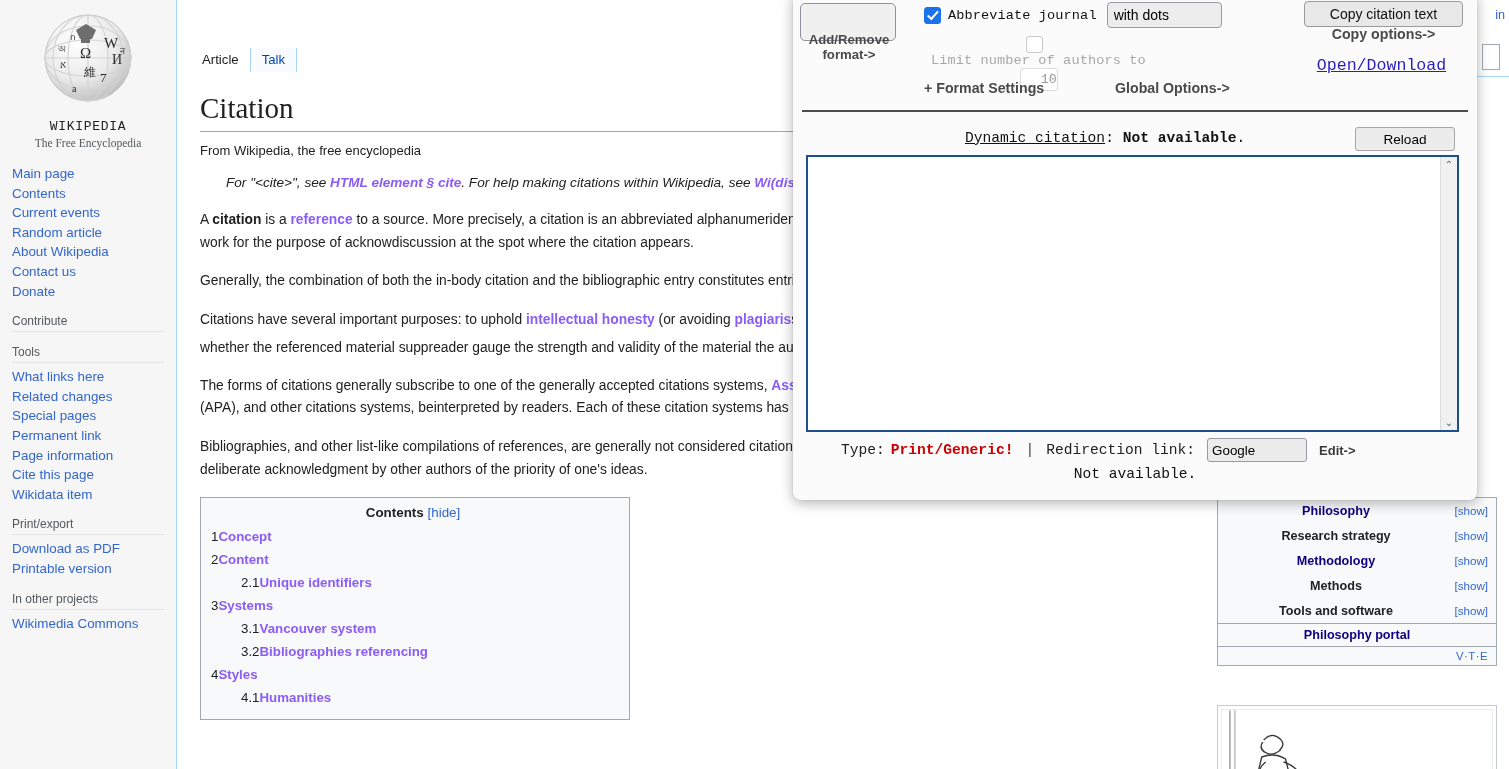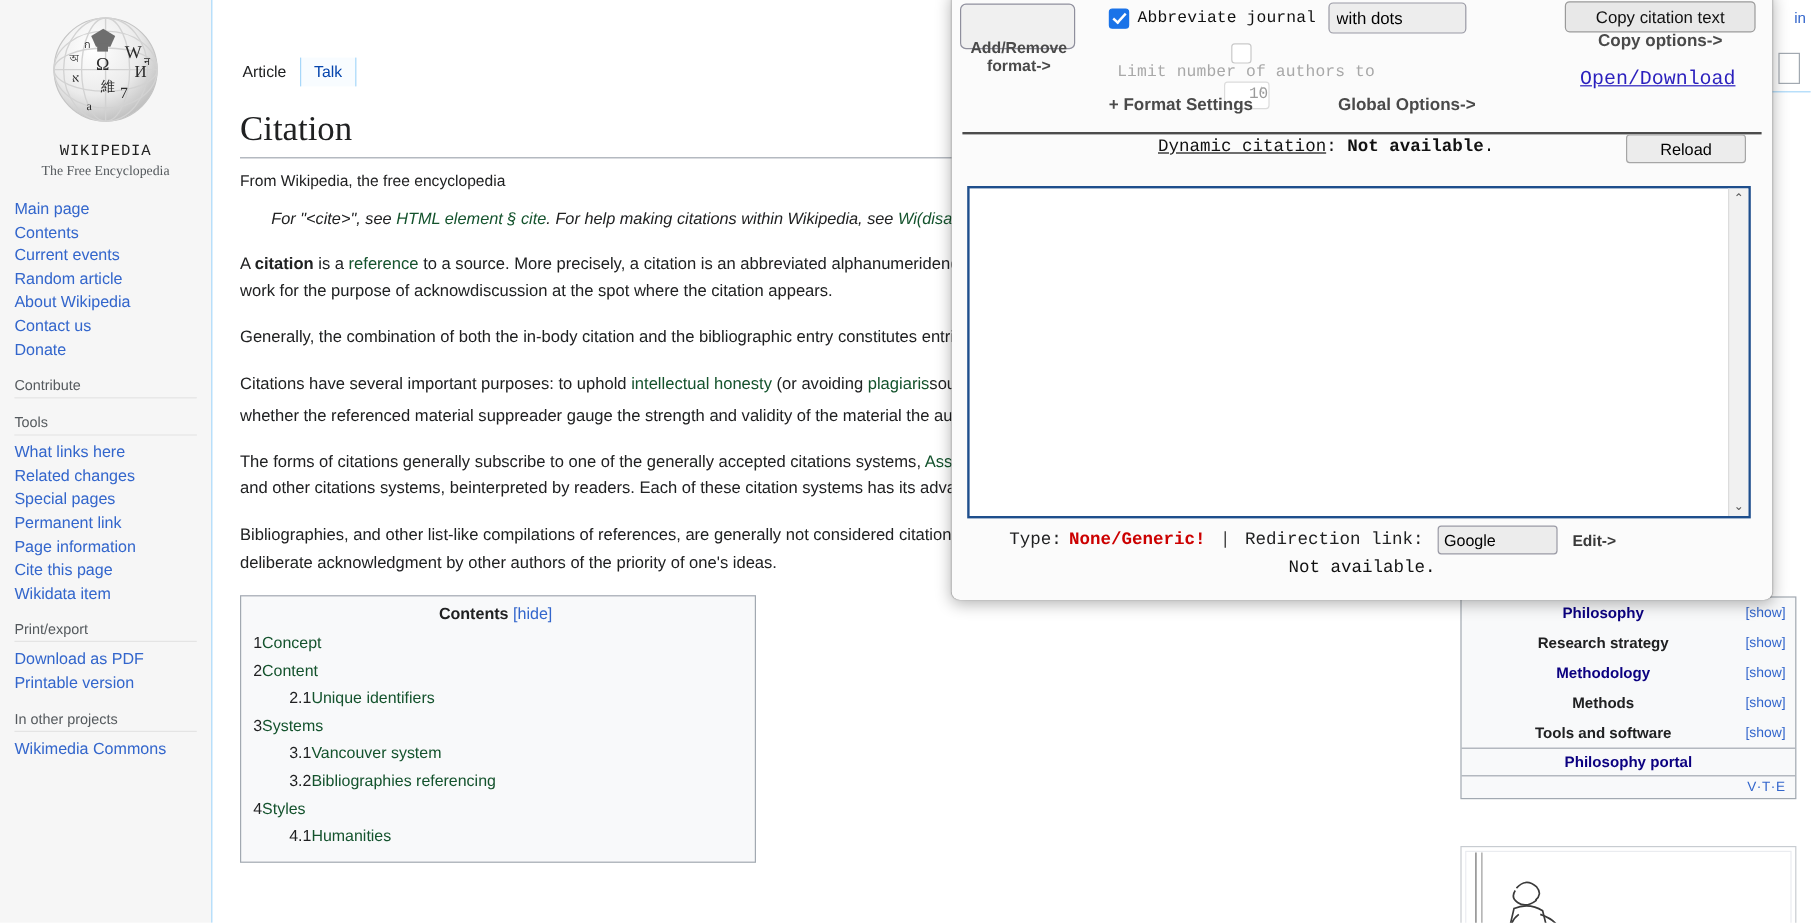--- a/index.html
+++ b/index.html
@@ -71,21 +71,21 @@
     border-bottom: 1px solid #a2a9b1; line-height: 1.25;
   }
   .tagline { font-size: 13px; color: #202122; margin: 11px 0 0 0; }
   .hatnote {
     font-style: italic; font-size: 13.6px; margin: 14px 0 0 26px;
     line-height: 21px; max-width: 760px;
   }
   .para {
     font-size: 13.8px; line-height: 22.6px; margin: 16px 0 0 0; max-width: 960px;
   }
-  a.wl { color: #14532d; text-decoration: none; cursor: pointer; }
+  a.wl { color: #8b5cf6; text-decoration: none; cursor: pointer; font-weight: bold; }
   sup.ref { font-size: 9.5px; vertical-align: super; }
 
   .toc {
     margin-top: 16px; border: 1px solid #a2a9b1; background: #f8f9fa;
     display: inline-block; padding: 7px 14px 10px 10px; min-width: 430px;
     font-size: 13.3px;
   }
   .toc-title { text-align: center; font-weight: bold; margin-bottom: 5px; font-size: 13.4px;}
   .toc-title .hide { font-weight: normal; color: #3366cc; cursor: pointer; }
   .toc-l1 { line-height: 23px; }
@@ -212,21 +212,21 @@
   .open-dl {
     position: absolute; right: 14px; top: 64px; width: 163px; text-align: center;
     font-family: "Liberation Mono", monospace; font-size: 16.6px;
     color: #2a1fbd; text-decoration: underline; cursor: pointer;
   }
   .hr-sep {
     position: absolute; left: 9px; top: 118px; width: 666px; height: 2px; background: #4c4c4c;
   }
 
   .dyn-row {
-    position: absolute; left: 0; top: 120px; width: 684px; height: 28px;
+    position: absolute; left: 0; top: 135px; width: 684px; height: 28px;
   }
   .dyn-text {
     position: absolute; left: 172px; top: 3px;
     font-family: "Liberation Mono", monospace; font-size: 14.6px; color: #111;
   }
   .dyn-text u { text-decoration: underline; }
   .dyn-text b { font-weight: bold; }
   .reload-btn {
     position: absolute; right: 22px; top: 0px; width: 100px; height: 24px;
     background: #ececec; border: 1px solid #a6a6a6; border-radius: 3px;
@@ -484,21 +484,21 @@
     <div class="cit-area">
       <div class="cit-scroll">
         <span>⌃</span>
         <span>⌄</span>
       </div>
     </div>
 
     <div class="type-row">
       <div class="type-inner">
         <span>Type:</span>
-        <span class="type-red">None/Generic!</span>
+        <span class="type-red">Print/Generic!</span>
         <span class="pipe">|</span>
         <span>Redirection link:</span>
         <select class="sel-redirect" id="sel-redirect"><option>Google</option></select>
         <span class="edit-arrow">Edit-&gt;</span>
       </div>
     </div>
 
     <div class="not-avail">Not available.</div>
   </div>
 </div>

